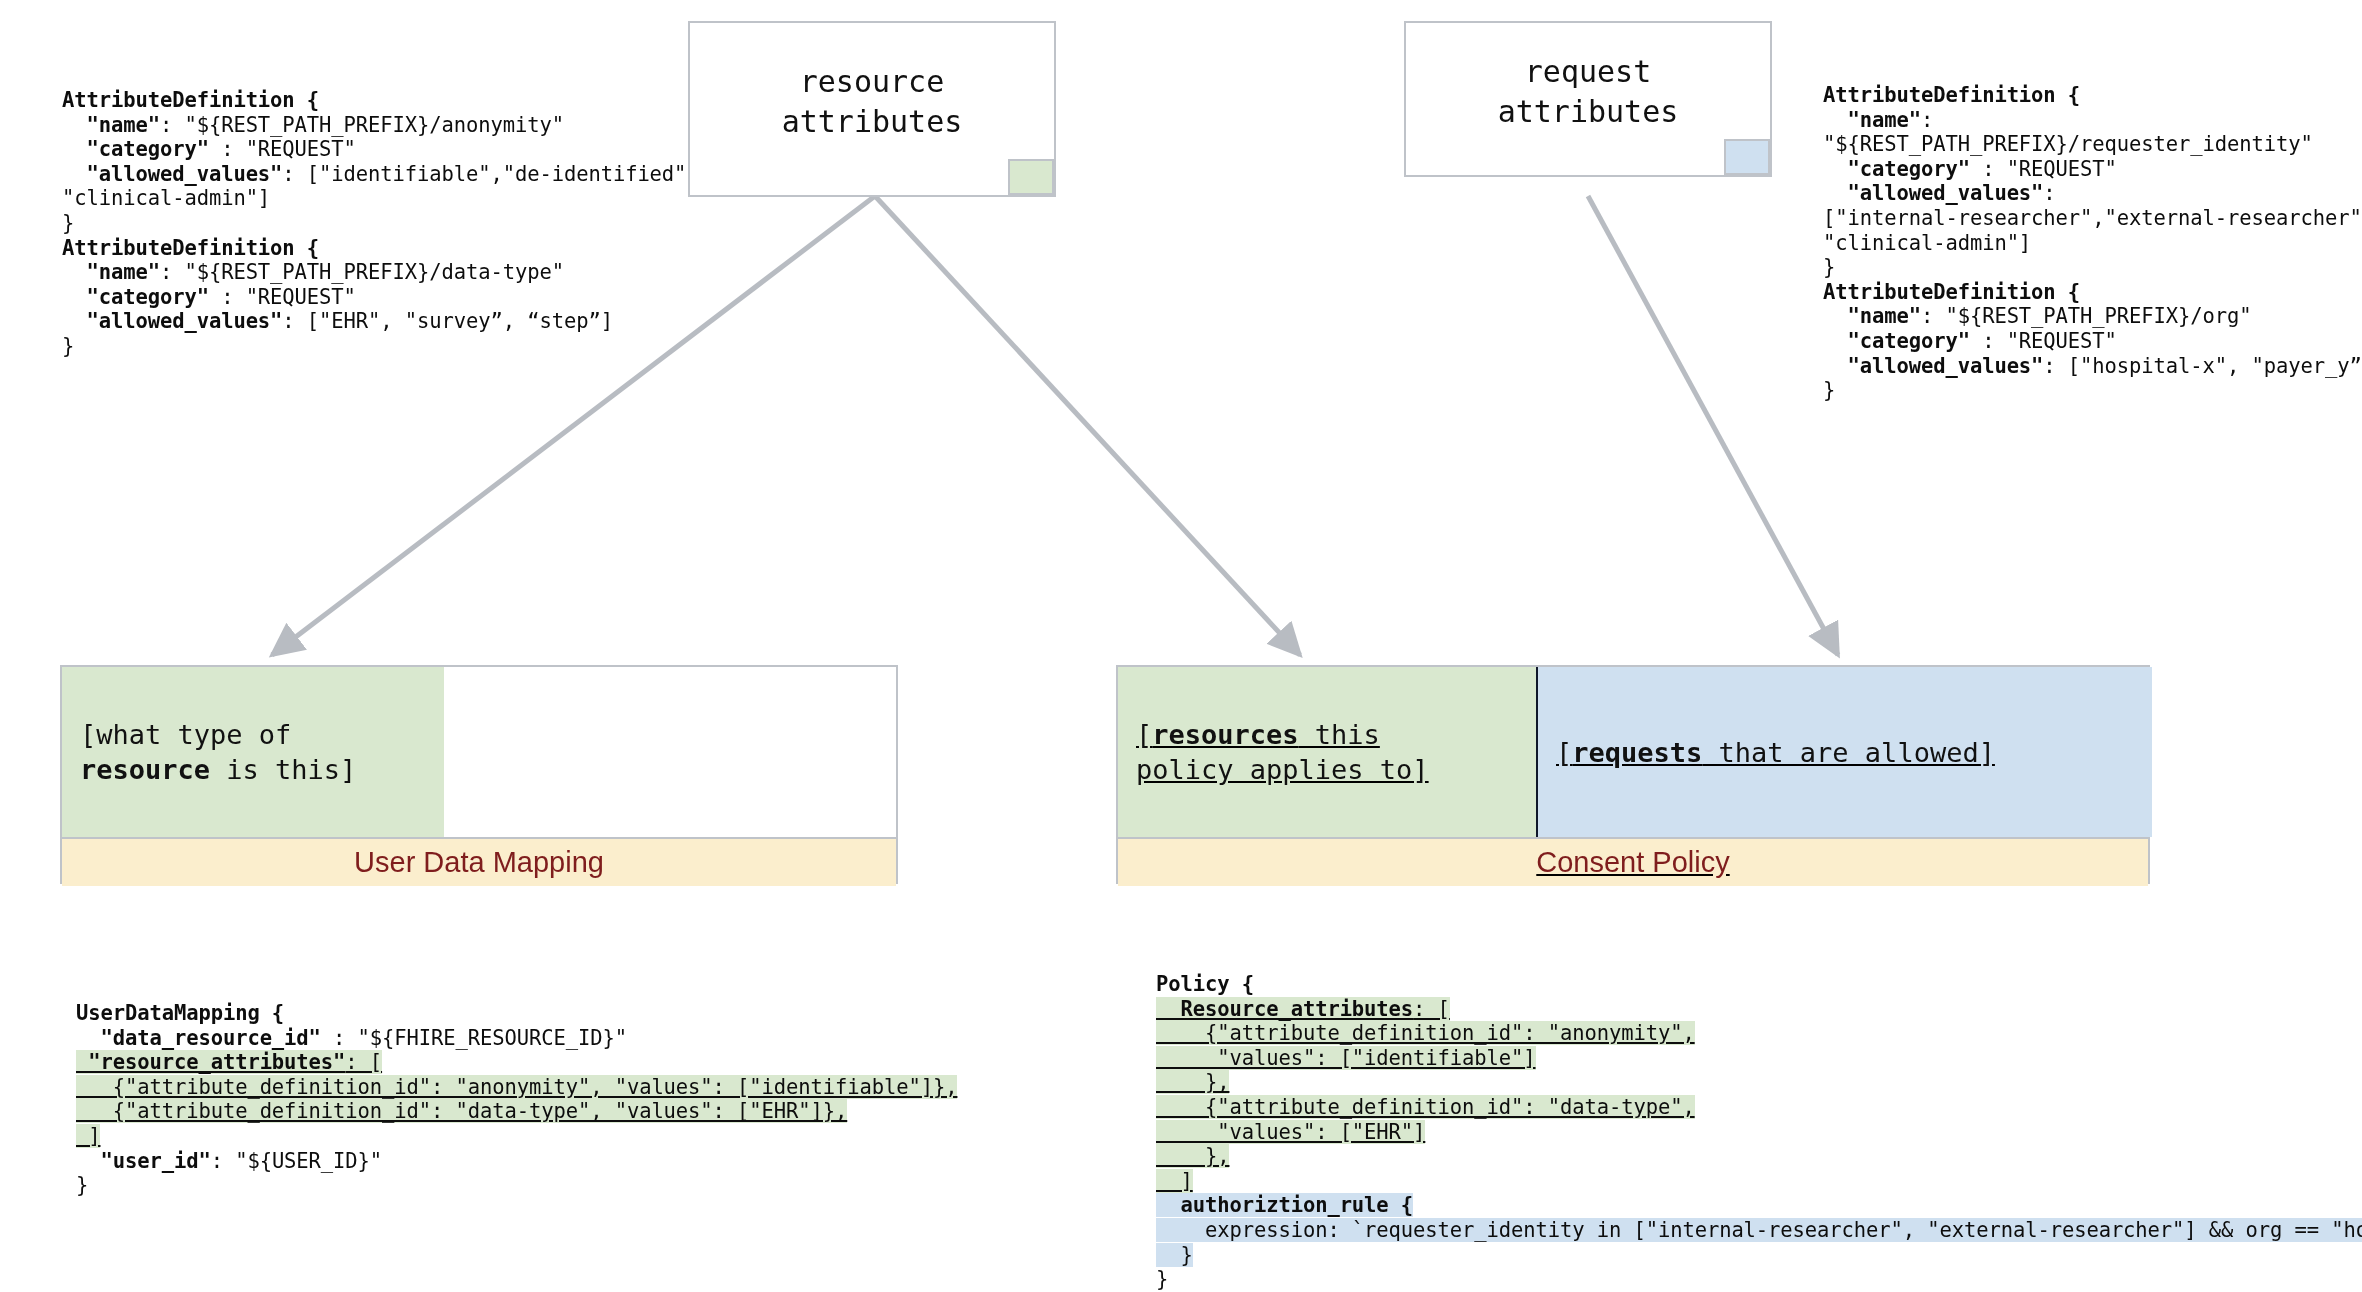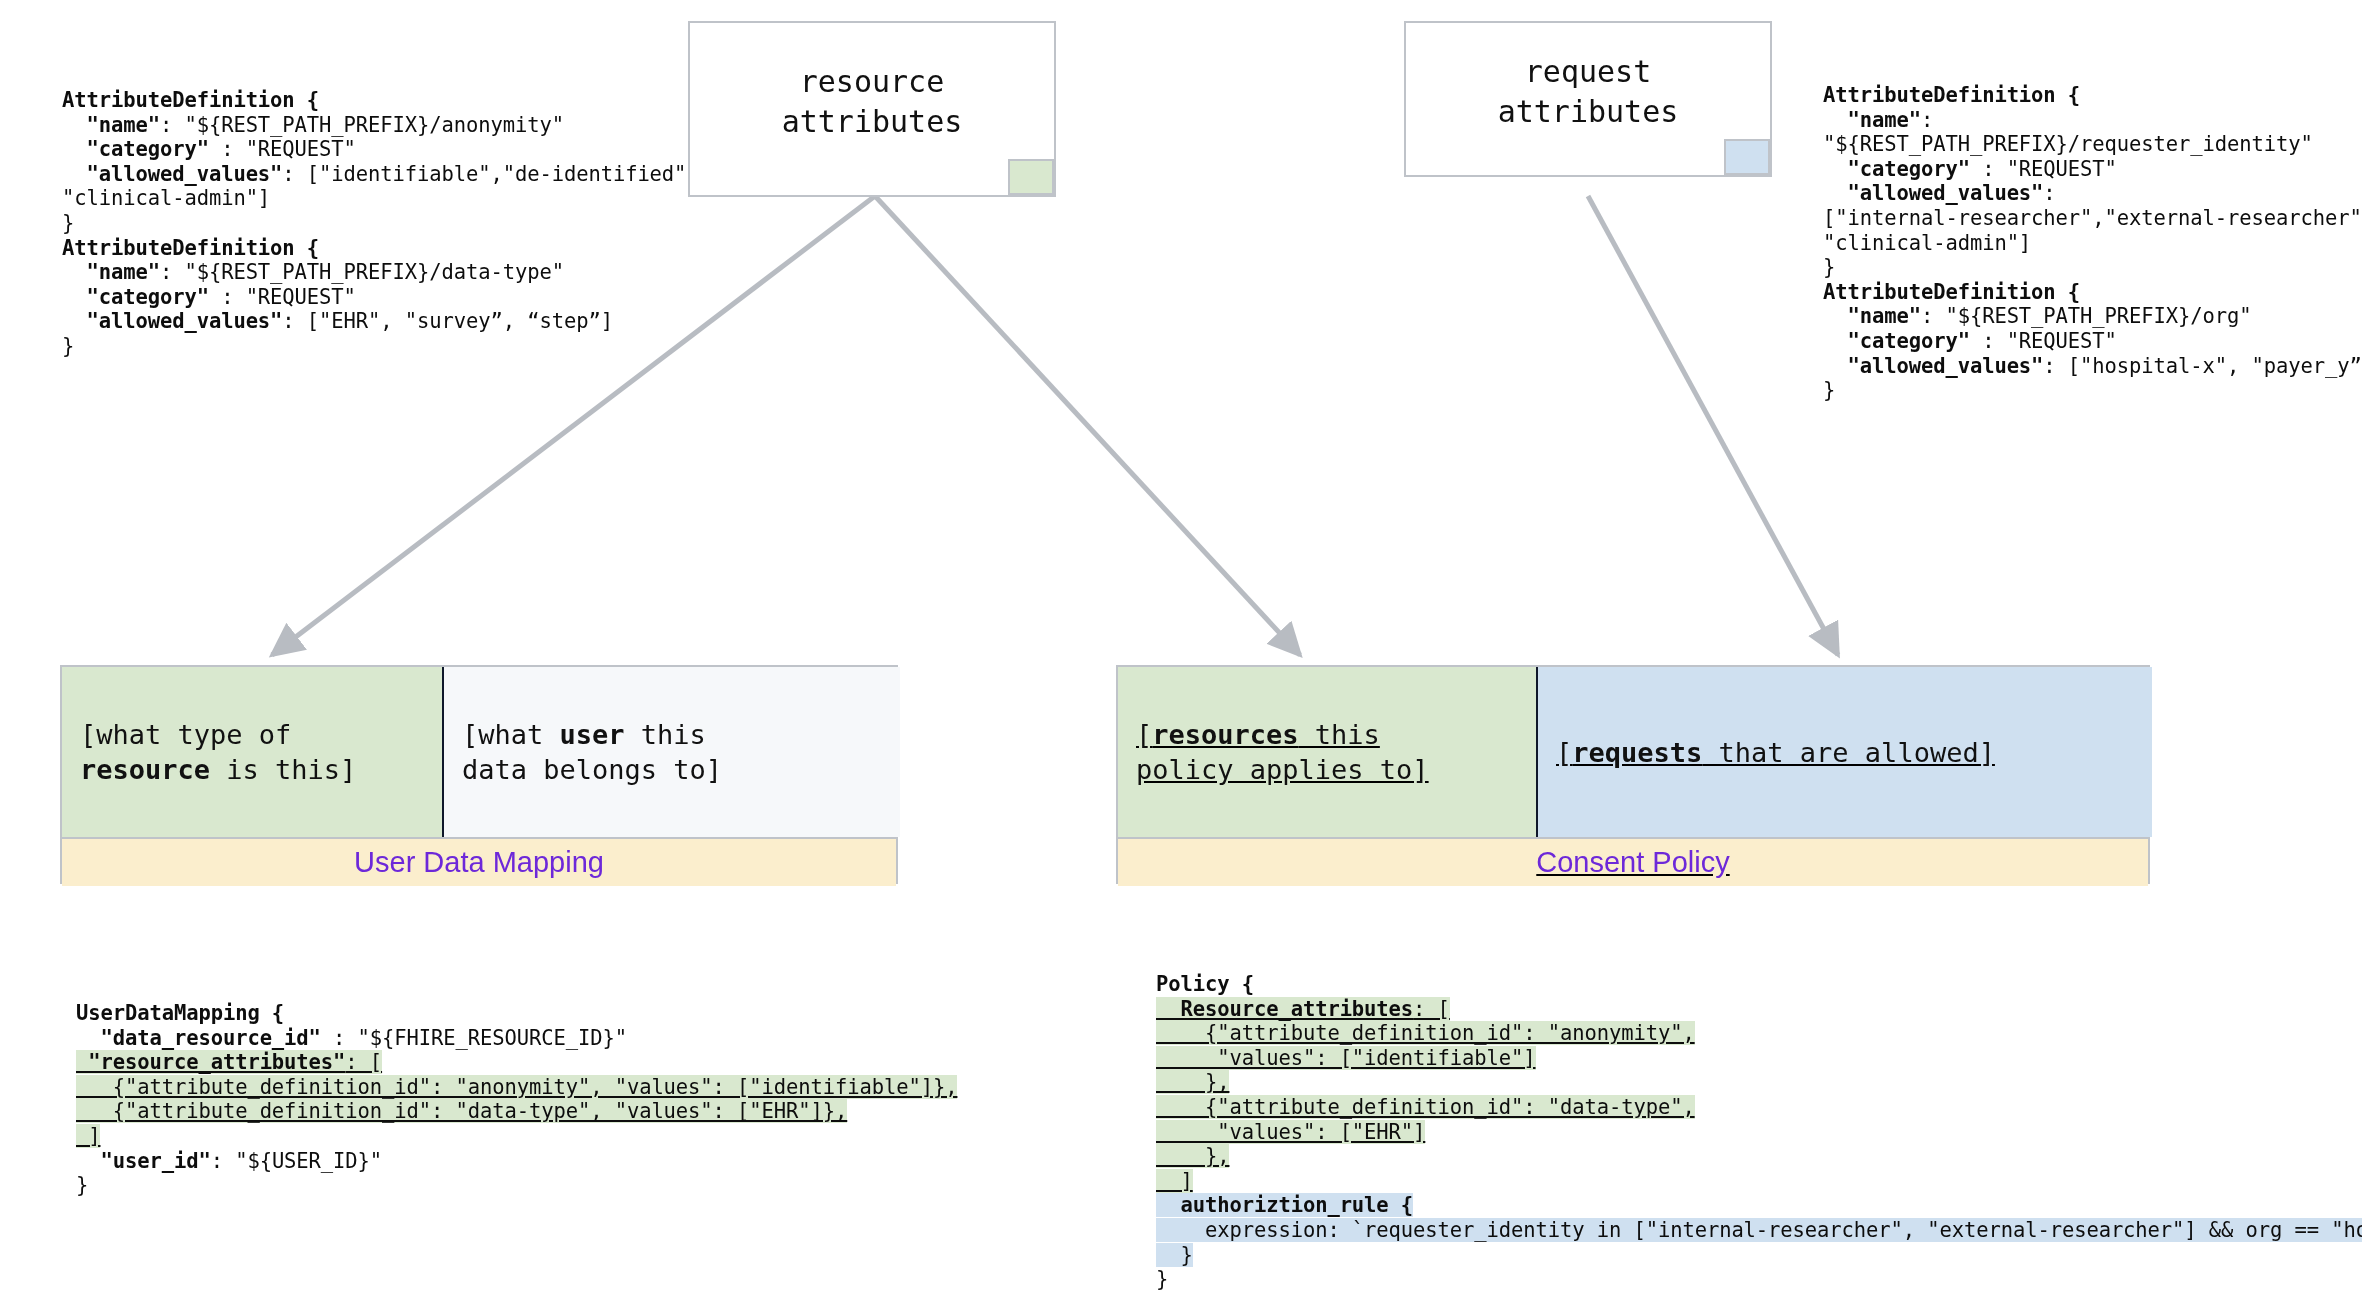--- a/index.html
+++ b/index.html
@@ -90,21 +90,21 @@
   .cell-text b { font-weight: bold; }
   .card-footer {
     border-top: 2px solid #bfc3c9;
     background: #fbeecd;
     height: 47px;
     display: flex;
     align-items: center;
     justify-content: center;
     font-family: "Liberation Sans", sans-serif;
     font-size: 29px;
-    color: #6d28d9;
+    color: #7f1d1d;
   }
 
   
   .hl-green { background: #d9e8cf; text-decoration: underline; }
   .hl-blue  { background: #cfe0f0; }
 
   svg.arrows {
     position: absolute;
     left: 0; top: 0;
     width: 2362px;
@@ -145,24 +145,20 @@
 attributes</div>
     <div class="corner-swatch" style="background:#cfe0f0;"></div>
   </div>
 
   <div class="card" style="left:60px; top:665px; width:838px; height:219px;">
     <div class="card-body">
         <div class="card-cell" style="background: rgb(217, 232, 207); width: 382px; flex: 0 0 382px;">
           <div class="cell-text"><span>[what type of
 </span><b>resource</b><span> is this]</span></div>
         </div>
-        <div class="card-cell" style="background: rgb(246, 248, 250); width: 456px; flex: 0 0 456px;">
-          <div class="cell-text"><span>[what </span><b>user</b><span> this
-data belongs to]</span></div>
-        </div>
       </div>
     <div class="card-footer">User Data Mapping</div>
   </div>
 
   <div class="card" style="left:1116px; top:665px; width:1034px; height:219px;text-decoration:underline;">
     <div class="card-body">
         <div class="card-cell" style="background: rgb(217, 232, 207); width: 420px; flex: 0 0 420px;">
           <div class="cell-text"><span>[</span><b>resources</b><span> this
 policy applies to]</span></div>
         </div>

